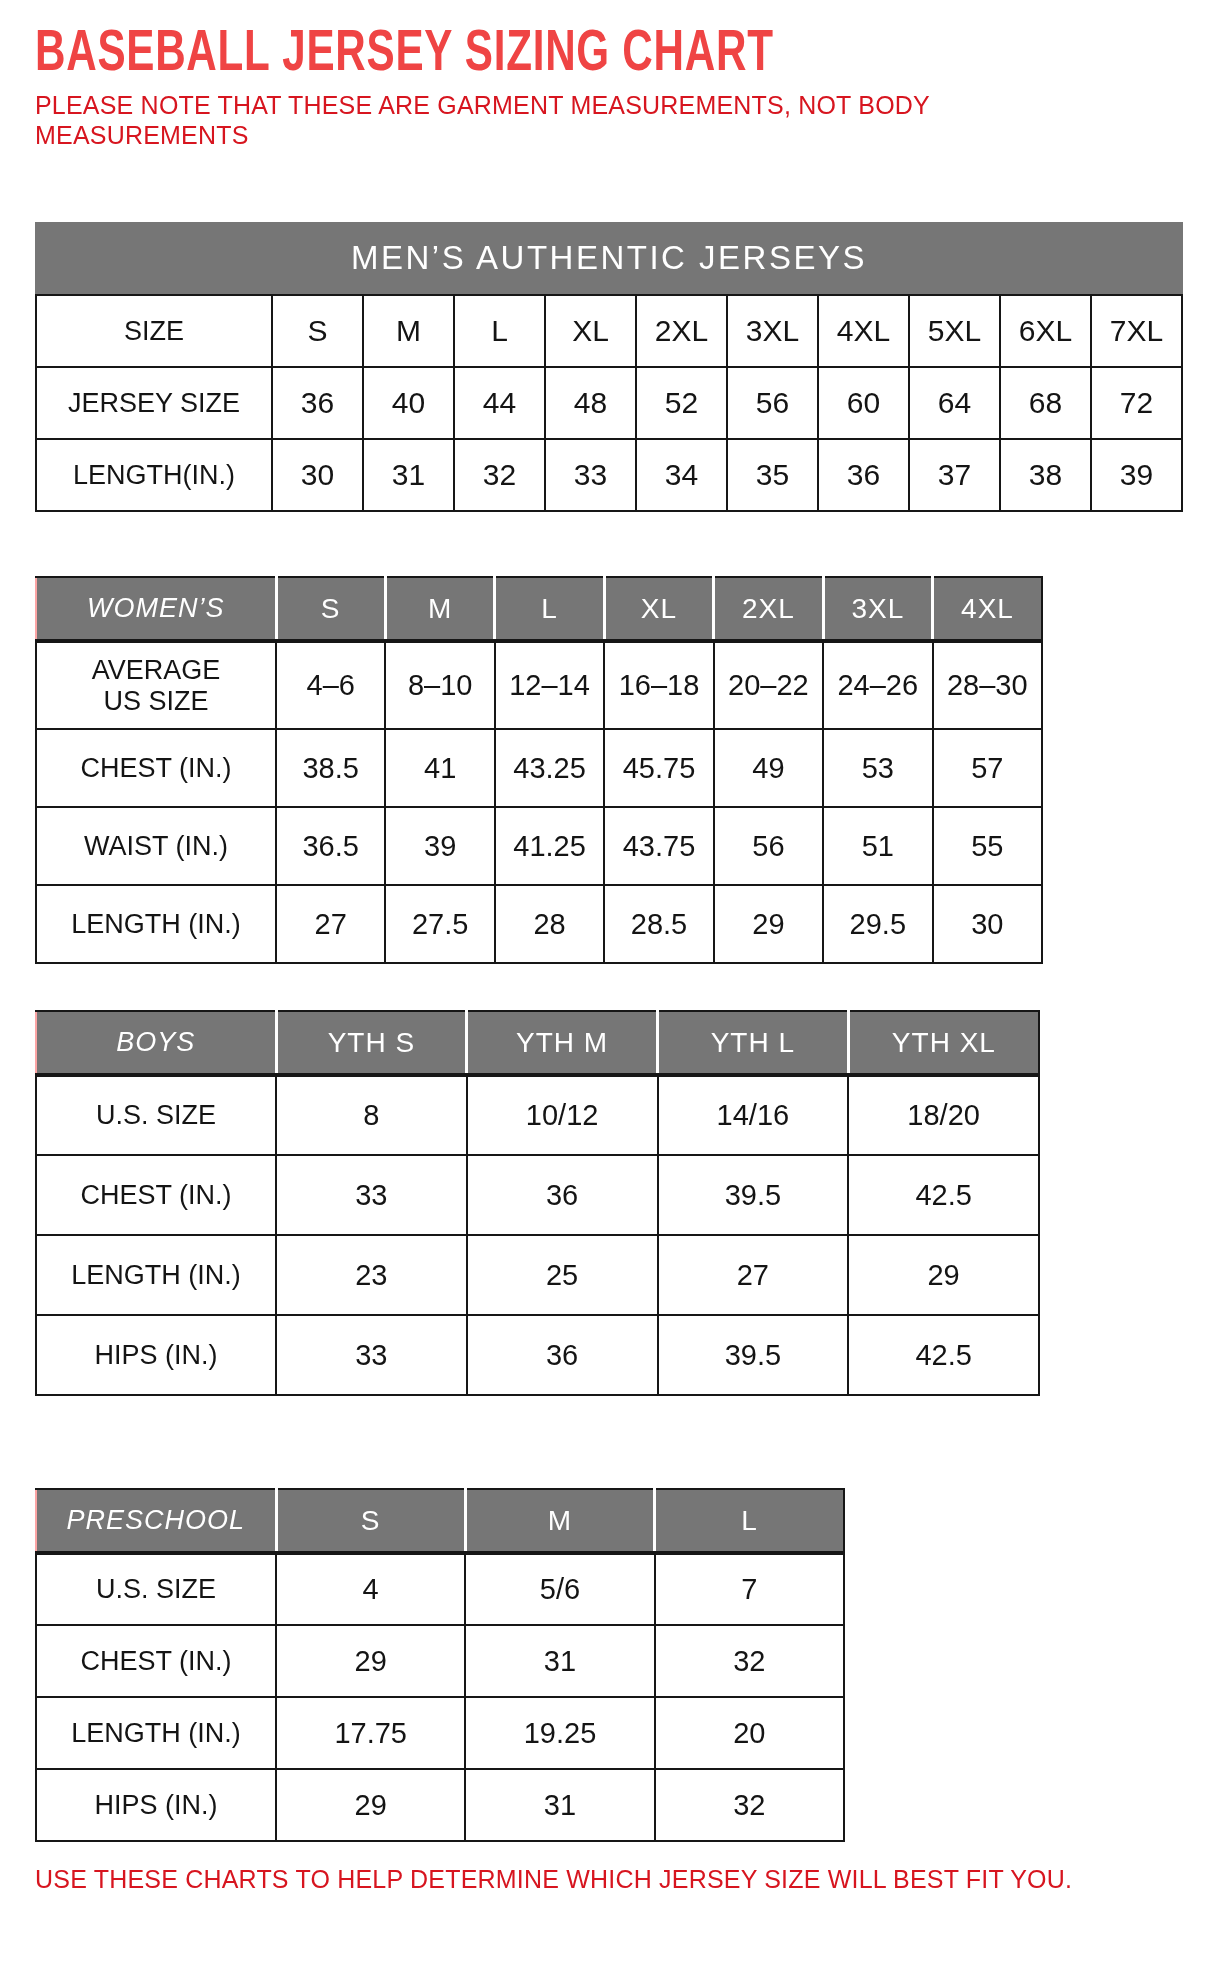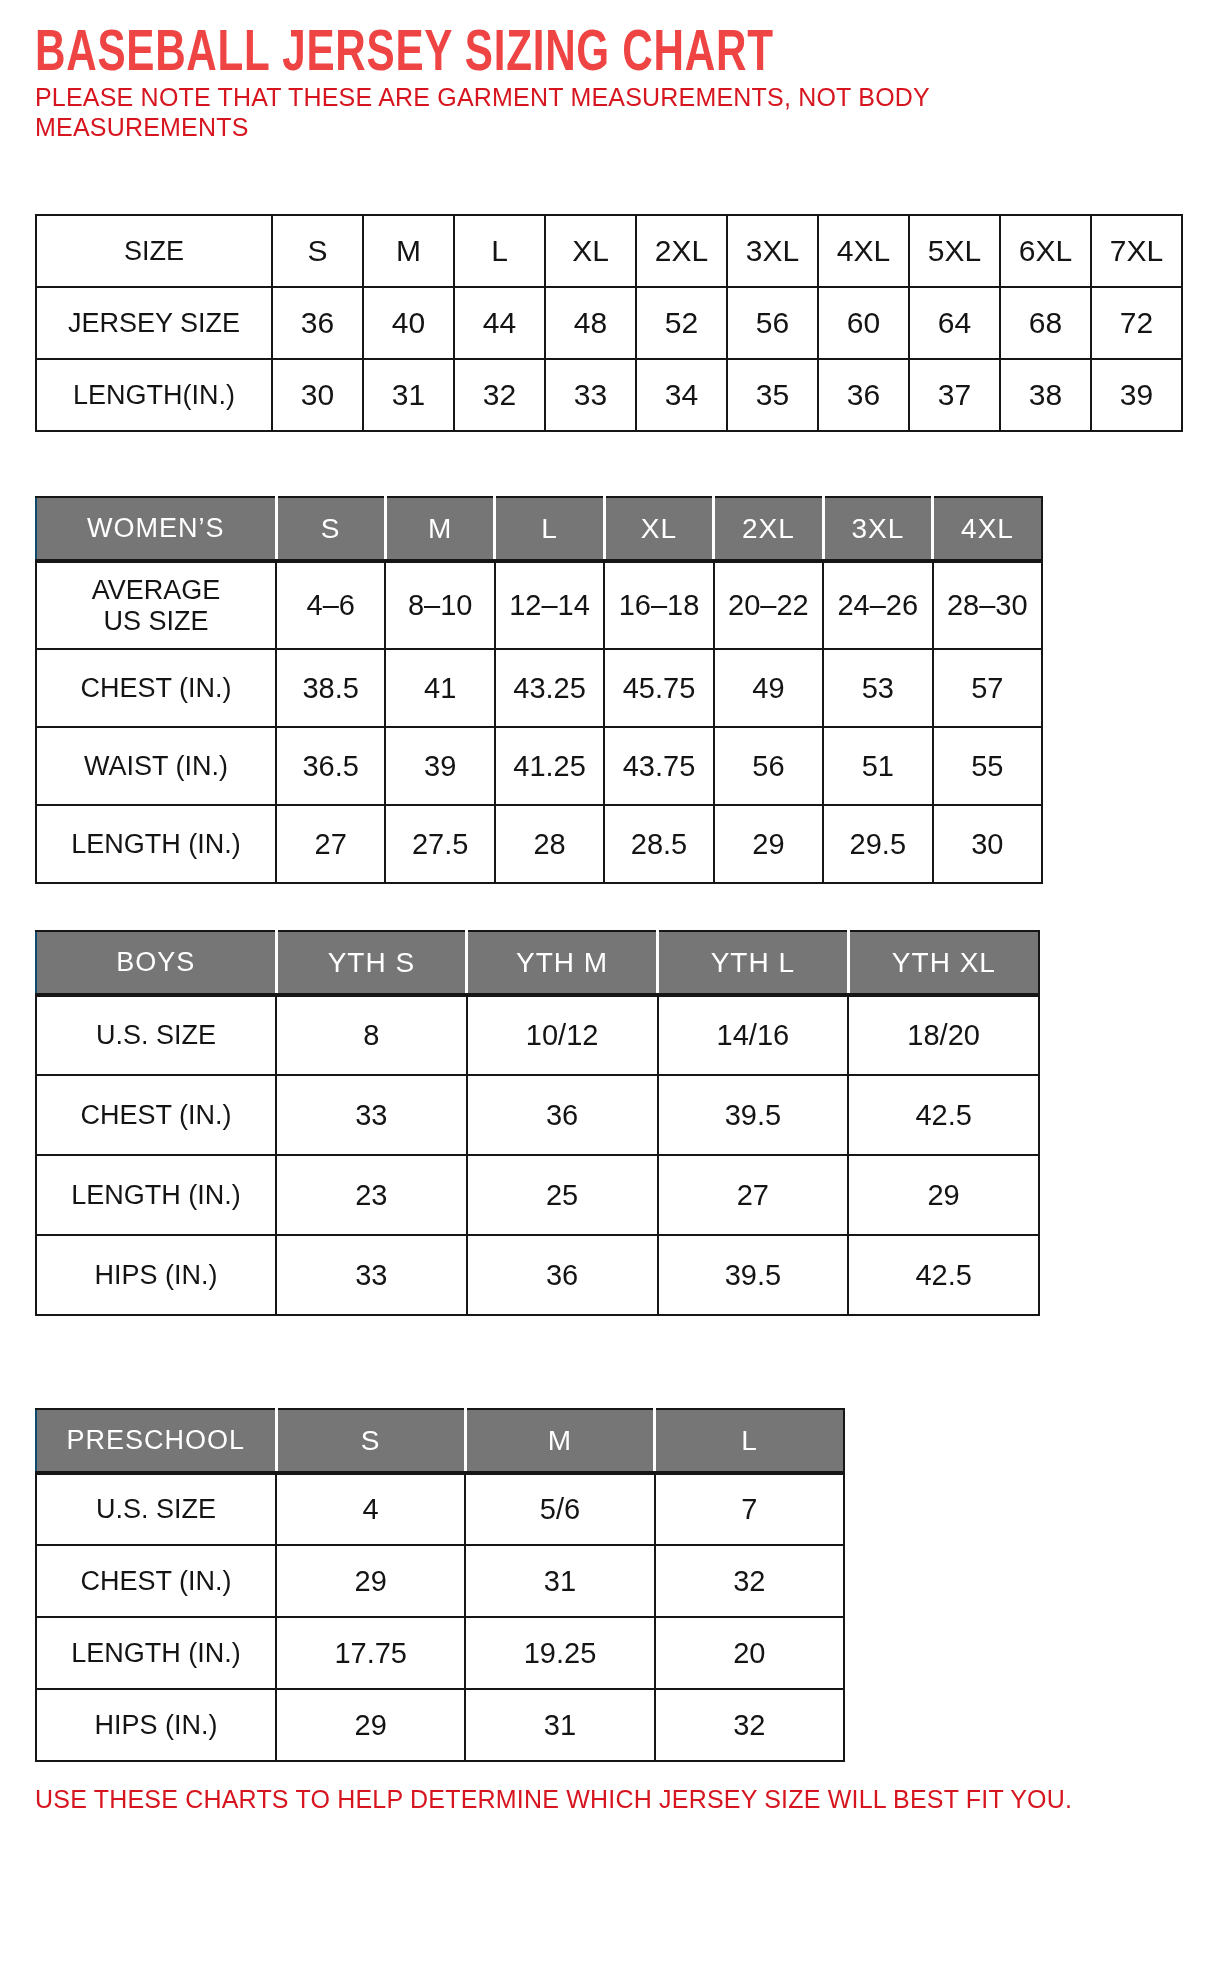--- a/index.html
+++ b/index.html
@@ -23,20 +23,21 @@
     transform-origin:0 50%;
     white-space:nowrap;
     letter-spacing:1px;
   }
 
   
   .note {
     color:var(--red,#d7151f);
     font-size:25px;
     line-height:30px;
+    margin-top:8px;
     max-width:910px;
     letter-spacing:0.2px;
   }
   .note.footer { margin-top:22px; max-width:1160px; white-space:nowrap; }
 
   
   .size-table { border-collapse:collapse; table-layout:fixed; }
   .size-table th, .size-table td {
     border:2px solid #161616;
     text-align:center;
@@ -48,21 +49,21 @@
   .size-table thead th {
     background:var(--gray,#767676);
     color:#ffffff;
     font-size:28px;
     letter-spacing:1px;
     border-top:2px solid #161616;
     border-bottom:4px solid #161616;
     border-left:3px solid #ffffff;
     border-right:3px solid #ffffff;
   }
-  .size-table thead th:first-child { border-left:2px solid #0c4a6e; }
+  .size-table thead th:first-child { border-left:2px solid #fca5a5;font-style:italic; }
   .size-table thead th:last-child  { border-right:2px solid #161616; }
 
   
   .men-section { margin-top:72px; }
   .banner {
     width:1148px; height:72px;
     background:var(--gray,#767676);
     color:#ffffff;
     display:flex; align-items:center; justify-content:center;
     font-size:33px; letter-spacing:2.5px;
@@ -98,20 +99,21 @@
 <body>
 
 <div class="page">
   <div class="inner">
 
     <h1 class="title"><span class="condensed">BASEBALL JERSEY SIZING CHART</span></h1>
 
     <p class="note">PLEASE NOTE THAT THESE ARE GARMENT MEASUREMENTS, NOT BODY MEASUREMENTS</p>
 
     <section class="men-section">
+      <div class="banner">MEN’S AUTHENTIC JERSEYS</div>
       <table class="size-table men-table">
           <tbody>
             <tr>
               <th class="label">SIZE</th>
               <td>S</td>
               <td>M</td>
               <td>L</td>
               <td>XL</td>
               <td>2XL</td>
               <td>3XL</td>

